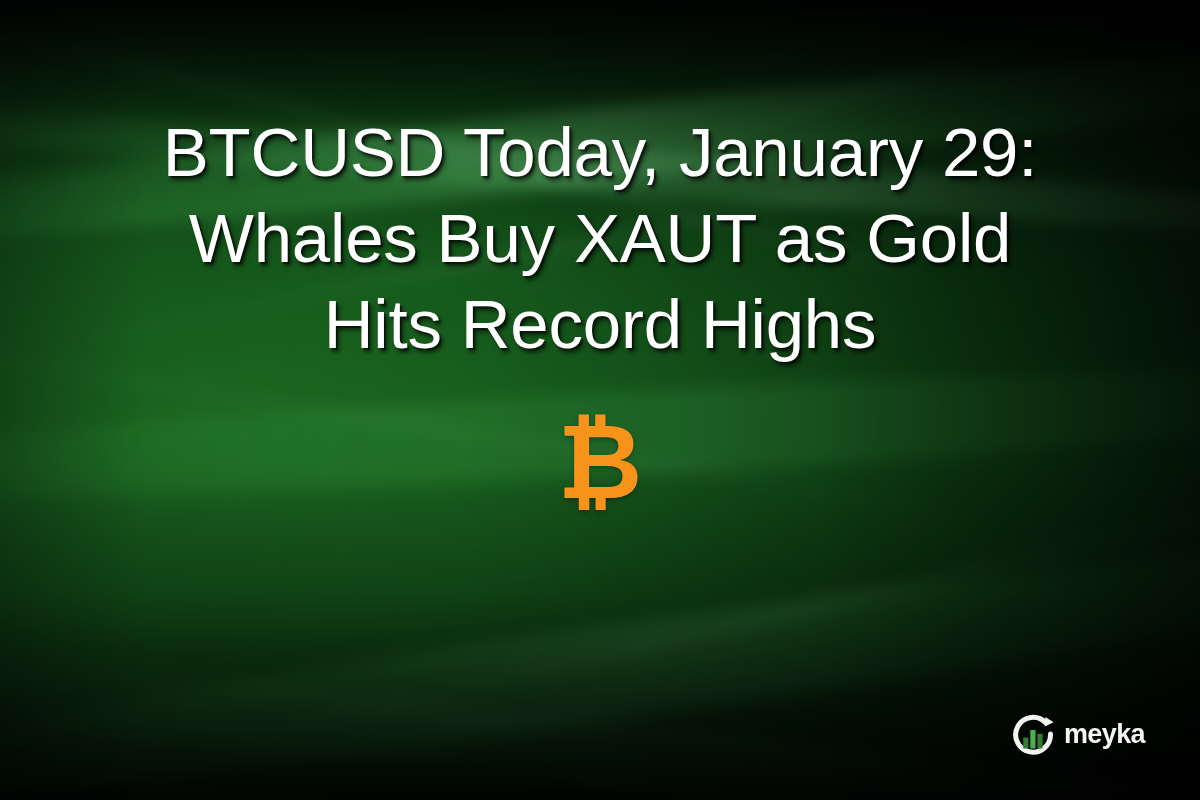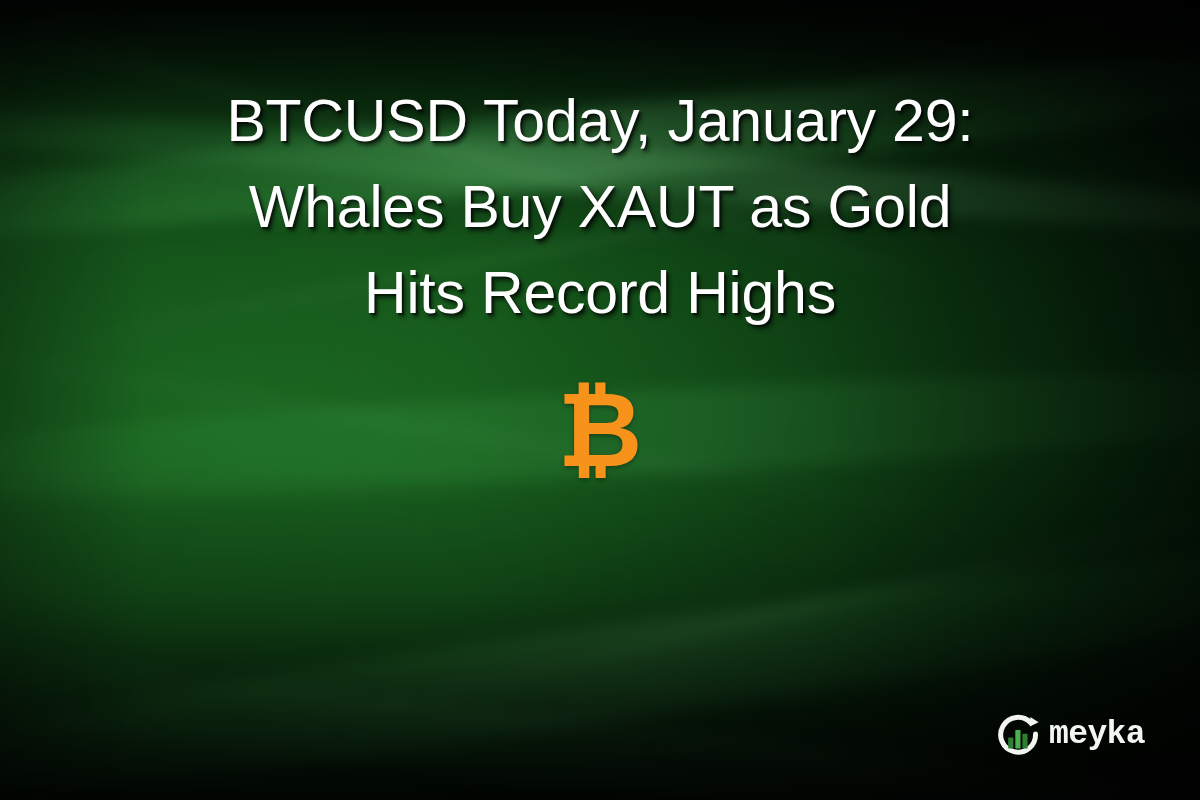--- a/index.html
+++ b/index.html
@@ -116,24 +116,24 @@
   .content {
     position:absolute; inset:0;
     z-index:5;
     display:flex;
     flex-direction:column;
     align-items:center;
   }
 
   .headline {
     width:1060px;
-    margin-top:78px;
+    margin-top:110px;
     text-align:center;
     color:#ffffff;
-    font-size:59px;
+    font-size:69px;
     line-height:86px;
     font-weight:400;
     letter-spacing:-0.2px;
     text-shadow:
       3px 4px 4px rgba(0,0,0,0.62),
       2px 2px 1px rgba(0,0,0,0.45);
     white-space:pre-line;
   }
 
   .btc-symbol {
@@ -152,25 +152,25 @@
     position:absolute;
     right:55px;
     bottom:42px;
     display:flex;
     align-items:center;
     gap:7px;
   }
   .brand-mark { width:48px; height:48px; display:block; flex:0 0 auto; }
   .brand-name {
     color:#f4f6f4;
-    font-size:33px;
+    font-size:27px;
     font-weight:700;
     letter-spacing:-0.6px;
     line-height:1;
-    font-family:Liberation Mono, monospace;
+    font-family:Liberation Sans, sans-serif;
     text-shadow:0 1px 3px rgba(0,0,0,0.45);
   }
 </style>
 </head>
 <body>
 
 <div class="hero">
 
   <div class="bg-base"></div>
   <div class="wave w1"></div>

